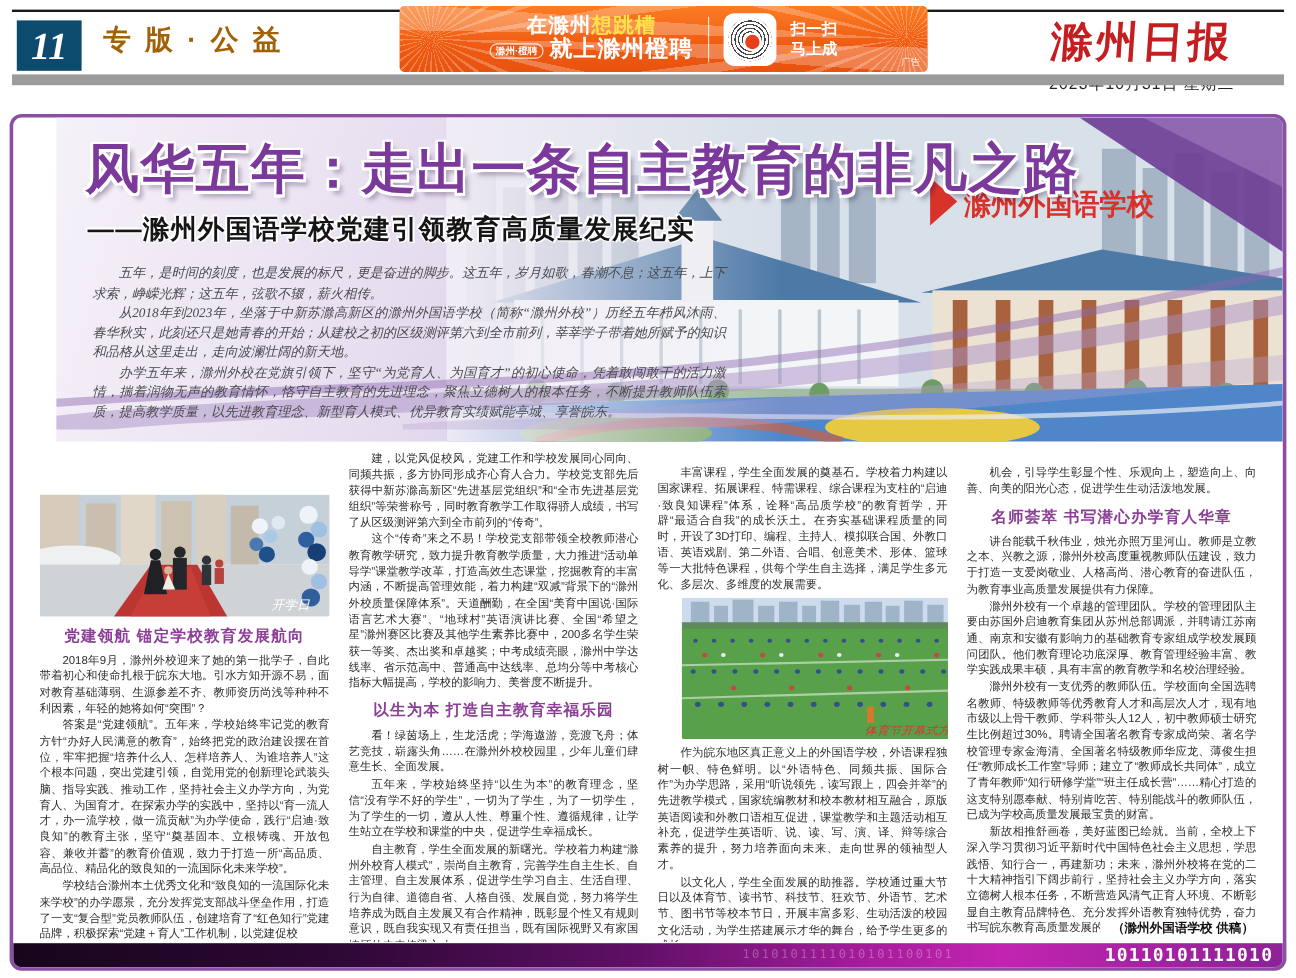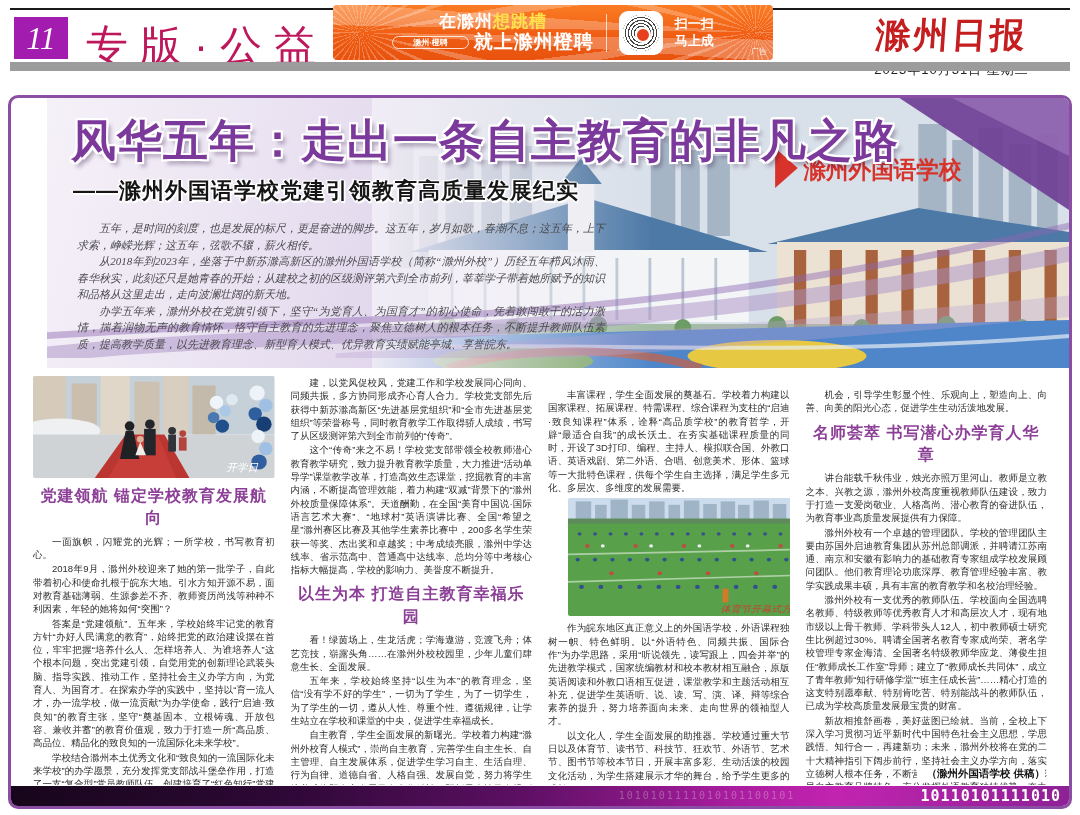--- a/index.html
+++ b/index.html
@@ -1,39 +1,39 @@
 <!DOCTYPE html>
 <html><head>
 <meta charset="utf-8">
 <style>
   html,body{margin:0;padding:0;}
   body{width:1080px;height:815px;background:#ffffff;position:relative;overflow:hidden;
        font-family:"Liberation Sans",sans-serif;color:#222;}
   
   .top-rule{position:absolute;top:8px;left:10px;right:10px;height:2px;background:#1a1a1a;}
-  .pagenum{position:absolute;top:17px;left:14px;width:54px;height:42px;background:#a21caf;
+  .pagenum{position:absolute;top:17px;left:14px;width:54px;height:42px;background:#0c4a6e;
            color:#fff;display:flex;align-items:center;justify-content:center;
-           font-family:"Liberation Serif",serif;font-style:italic;font-weight:400;font-size:32px;}
-  .section-title{position:absolute;top:18px;left:86px;font-size:42px;font-weight:400;
-           letter-spacing:12px;color:#be185d;}
+           font-family:"Liberation Serif",serif;font-style:italic;font-weight:700;font-size:32px;}
+  .section-title{position:absolute;top:18px;left:86px;font-size:23px;font-weight:700;
+           letter-spacing:12px;color:#a16207;}
   .gray-bar{position:absolute;top:62px;left:10px;right:10px;height:9px;background:#9c9c9c;}
   
   .ad{position:absolute;top:5px;left:333px;width:440px;height:55px;border-radius:4px;
       background:linear-gradient(180deg,#fb7c24 0%,#ef5b12 60%,#e8520e 100%);
       display:flex;align-items:center;justify-content:center;gap:12px;overflow:hidden;}
   .ad::before{content:"";position:absolute;inset:0;
       background:repeating-conic-gradient(from -8deg at 6% 50%,rgba(255,255,255,.25) 0 3deg,rgba(255,255,255,0) 3deg 11deg);}
   .ad::after{content:"";position:absolute;inset:0;
       background:repeating-conic-gradient(from 172deg at 96% 50%,rgba(255,255,255,.25) 0 3deg,rgba(255,255,255,0) 3deg 11deg);}
   .ad .txt{position:relative;z-index:2;text-align:center;line-height:1.15;}
   .ad .l1{font-size:17px;font-weight:900;color:#fff;letter-spacing:1px;}
   .ad .l1 .hl{color:#ffe24a;}
   .ad .l2{font-size:19px;font-weight:900;color:#fff;letter-spacing:1px;display:flex;align-items:center;gap:5px;}
   .ad .logo{font-size:8px;font-weight:700;color:#fff;border:1px solid rgba(255,255,255,.8);
-      border-radius:7px;padding:1px 20px;letter-spacing:0;}
+      border-radius:7px;padding:1px 4px;letter-spacing:0;}
   .ad .div{position:relative;z-index:2;width:1px;height:38px;background:rgba(255,255,255,.75);}
   .qr{position:relative;z-index:2;width:44px;height:44px;background:#fff;border-radius:9px;
       display:flex;align-items:center;justify-content:center;}
   .qr .ring{width:36px;height:36px;border-radius:50%;
       background:repeating-radial-gradient(circle at 50% 50%,#444 0 1px,transparent 1px 3px);position:relative;}
   .qr .dot{position:absolute;left:50%;top:50%;width:12px;height:12px;margin:-6px 0 0 -6px;
       background:#e8401c;border-radius:50%;border:2px solid #fff;}
   .qr-cap{position:relative;z-index:2;color:#fff;font-size:13px;font-weight:700;line-height:1.3;}
   .ad-tag{position:absolute;right:6px;bottom:3px;z-index:3;font-size:8px;color:rgba(255,255,255,.85);}
   
@@ -58,21 +58,21 @@
       letter-spacing:1px;white-space:nowrap;
       text-shadow:-1.5px 0 #fff,1.5px 0 #fff,0 -1.5px #fff,0 1.5px #fff,1.5px 1.5px #fff,-1.5px -1.5px #fff;}
   .intro{position:absolute;top:122px;left:30px;width:528px;z-index:5;
       font-family:"Liberation Serif",serif;font-style:italic;font-size:11px;line-height:1.5;
       color:#4a4a4e;text-align:justify;}
   .intro p{margin:0;text-indent:2em;}
   
   .cols{position:absolute;top:271px;left:0;right:0;bottom:21px;display:flex;gap:16px;padding:7px 22px 0;}
   .col{flex:1 1 0;overflow:hidden;font-size:9.5px;line-height:1.4;color:#2d2d2f;text-align:justify;position:relative;}
   .col p{margin:0 0 1px;text-indent:2em;}
-  .col h3{margin:7px 0 5px;text-align:center;font-size:16px;font-weight:900;color:#8c3f96;letter-spacing:1px;}
+  .col h3{margin:7px 0 5px;text-align:center;font-size:13px;font-weight:900;color:#8c3f96;letter-spacing:1px;}
   .col.pad-top{padding-top:12px;}
   .photo{position:relative;width:100%;border-radius:2px;overflow:hidden;margin:0 0 5px;}
   .photo svg{display:block;width:100%;height:100%;}
   .credit{position:absolute;right:24px;bottom:25px;background:#fff;padding-left:10px;
       font-size:10.5px;font-weight:700;color:#111;z-index:6;}
   
   .strip{position:absolute;left:0;right:0;bottom:0;height:20px;z-index:5;
       background:linear-gradient(90deg,#17061b 0%,#2e0836 26%,#5c0f63 48%,#a81d9e 68%,#c224b0 78%,#8e2196 100%);}
   .strip .faint{position:absolute;left:53%;top:4px;font-family:"DejaVu Sans Mono",monospace;
       font-size:10px;color:rgba(255,255,255,.28);letter-spacing:2px;margin-left:47px;}
@@ -203,21 +203,21 @@
       <div class="intro">
         <p>五年，是时间的刻度，也是发展的标尺，更是奋进的脚步。这五年，岁月如歌，春潮不息；这五年，上下求索，峥嵘光辉；这五年，弦歌不辍，薪火相传。</p>
         <p>从2018年到2023年，坐落于中新苏滁高新区的滁州外国语学校（简称“滁州外校”）历经五年栉风沐雨、春华秋实，此刻还只是她青春的开始；从建校之初的区级测评第六到全市前列，莘莘学子带着她所赋予的知识和品格从这里走出，走向波澜壮阔的新天地。</p>
         <p>办学五年来，滁州外校在党旗引领下，坚守“为党育人、为国育才”的初心使命，凭着敢闯敢干的活力激情，揣着润物无声的教育情怀，恪守自主教育的先进理念，聚焦立德树人的根本任务，不断提升教师队伍素质，提高教学质量，以先进教育理念、新型育人模式、优异教育实绩赋能亭城、享誉皖东。</p>
       </div>
     </div>
 
     <div class="cols">
 
       <div class="col">
-        <div class="photo" style="height:102px;">
+        <div class="photo" style="height:102px;margin-top:36px;">
           <svg viewBox="0 0 250 108" preserveAspectRatio="none">
             <rect x="0" y="0" width="250" height="62" fill="#c6d0d9"></rect>
             <g>
               <rect x="0" y="0" width="34" height="62" fill="#d6caba"></rect>
                 <rect x="40" y="8" width="26" height="54" fill="#cabfae"></rect>
               <rect x="70" y="0" width="30" height="62" fill="#e0d7c8"></rect>
                 <rect x="105" y="6" width="26" height="56" fill="#cdc2b2"></rect>
               <rect x="135" y="0" width="26" height="62" fill="#d9cfc0"></rect>
                 <rect x="165" y="10" width="24" height="52" fill="#c4baab"></rect>
             </g>
@@ -248,21 +248,20 @@
                 <circle cx="230" cy="40" r="7" fill="#2f5f9e"></circle>
               <circle cx="239" cy="51" r="8" fill="#173f75"></circle>
                 <circle cx="233" cy="64" r="7" fill="#edf3f8"></circle>
               <circle cx="241" cy="77" r="7" fill="#9fc0e2"></circle>
                 <circle cx="234" cy="91" r="8" fill="#2f5f9e"></circle>
             </g>
             <text x="200" y="101" font-size="11" font-style="italic" fill="#ffffff">开学日</text>
           </svg>
         </div>
         <h3>党建领航 锚定学校教育发展航向</h3>
-        <p>一面旗帜，闪耀党的光辉；一所学校，书写教育初心。</p>
         <p>2018年9月，滁州外校迎来了她的第一批学子，自此带着初心和使命扎根于皖东大地。引水方知开源不易，面对教育基础薄弱、生源参差不齐、教师资历尚浅等种种不利因素，年轻的她将如何“突围”？</p>
         <p>答案是“党建领航”。五年来，学校始终牢记党的教育方针“办好人民满意的教育”，始终把党的政治建设摆在首位，牢牢把握“培养什么人、怎样培养人、为谁培养人”这个根本问题，突出党建引领，自觉用党的创新理论武装头脑、指导实践、推动工作，坚持社会主义办学方向，为党育人、为国育才。在探索办学的实践中，坚持以“育一流人才，办一流学校，做一流贡献”为办学使命，践行“启迪·致良知”的教育主张，坚守“奠基固本、立根铸魂、开放包容、兼收并蓄”的教育价值观，致力于打造一所“高品质、高品位、精品化的致良知的一流国际化未来学校”。</p>
         <p>学校结合滁州本土优秀文化和“致良知的一流国际化未来学校”的办学愿景，充分发挥党支部战斗堡垒作用，打造了一支“复合型”党员教师队伍，创建培育了“红色知行”党建品牌，积极探索“党建＋育人”工作机制，以党建促校</p>
       </div>
 
       <div class="col">
         <p>建，以党风促校风，党建工作和学校发展同心同向、同频共振，多方协同形成齐心育人合力。学校党支部先后获得中新苏滁高新区“先进基层党组织”和“全市先进基层党组织”等荣誉称号，同时教育教学工作取得骄人成绩，书写了从区级测评第六到全市前列的“传奇”。</p>
         <p>这个“传奇”来之不易！学校党支部带领全校教师潜心教育教学研究，致力提升教育教学质量，大力推进“活动单导学”课堂教学改革，打造高效生态课堂，挖掘教育的丰富内涵，不断提高管理效能，着力构建“双减”背景下的“滁州外校质量保障体系”。天道酬勤，在全国“美育中国说·国际语言艺术大赛”、“地球村”英语演讲比赛、全国“希望之星”滁州赛区比赛及其他学生素养比赛中，200多名学生荣获一等奖、杰出奖和卓越奖；中考成绩亮眼，滁州中学达线率、省示范高中、普通高中达线率、总均分等中考核心指标大幅提高，学校的影响力、美誉度不断提升。</p>
         <h3>以生为本 打造自主教育幸福乐园</h3>
         <p>看！绿茵场上，生龙活虎；学海遨游，竞渡飞舟；体艺竞技，崭露头角……在滁州外校校园里，少年儿童们肆意生长、全面发展。</p>

